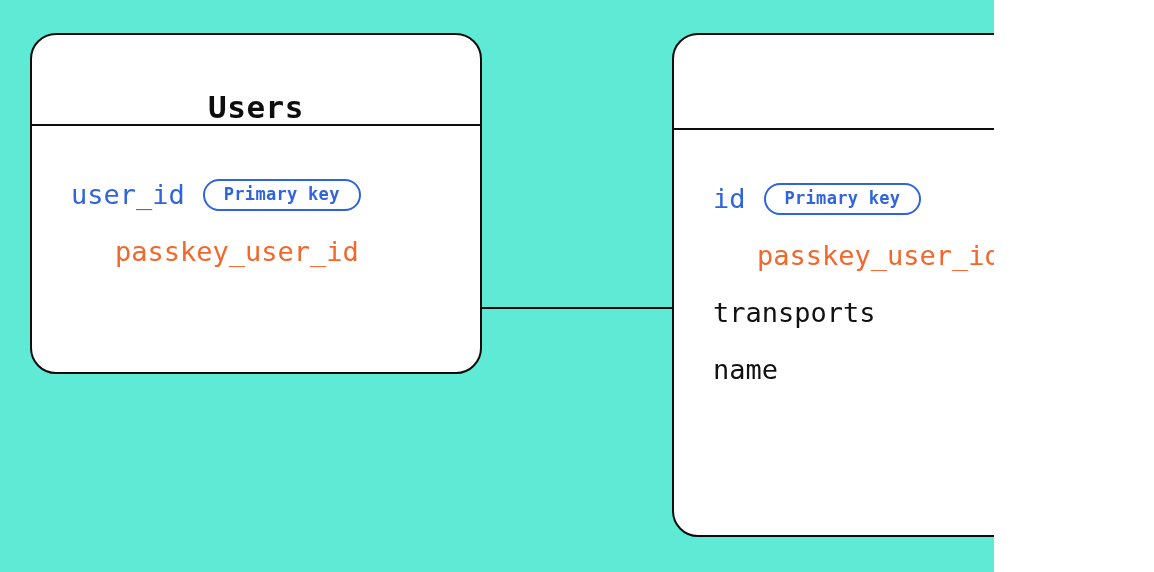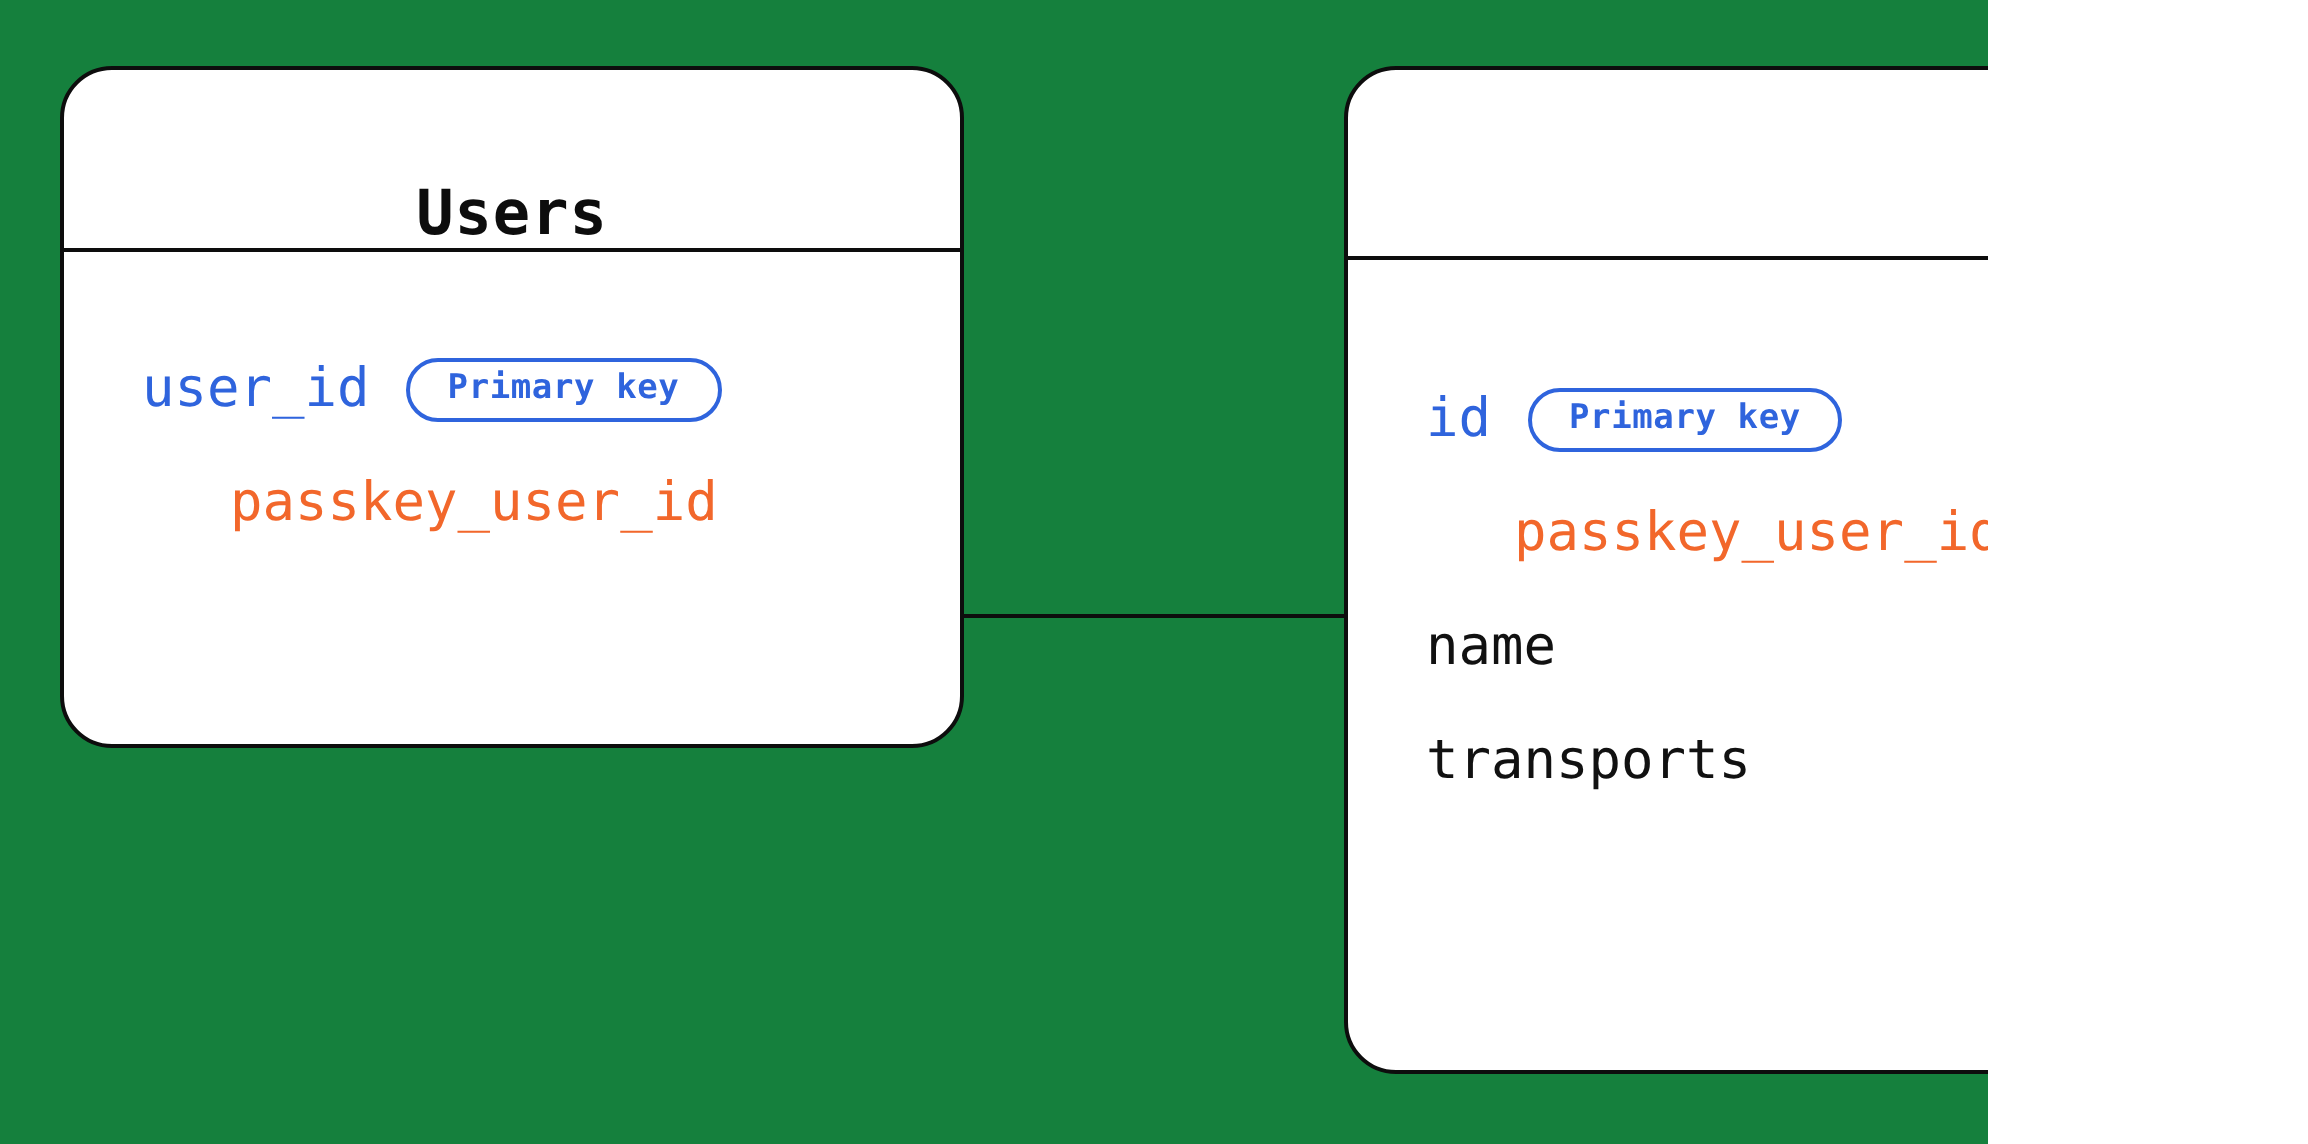--- a/index.html
+++ b/index.html
@@ -9,21 +9,21 @@
     background: #ffffff;
   }
   body {
     font-family: "DejaVu Sans Mono", "Liberation Mono", monospace;
   }
 
   #canvas {
     position: relative;
     width: 994px;
     height: 572px;
-    background: #15803d;
+    background: #5eead4;
     overflow: hidden;
   }
 
   
   .entity {
     position: absolute;
     box-sizing: border-box;
     background: #ffffff;
     border: 2px solid #0d0d0d;
     border-radius: 26px;
@@ -126,37 +126,37 @@
       </div>
 
     </div>
   </div>
 
   <div class="entity" style="left:672px; top:33px; width:450px; height:504px;">
 
 
     <div class="entity-divider" style="top:93px;"></div>
 
-    <div class="field-list" style="top:146px;">
+    <div class="field-list" style="top:135px;">
 
       <div class="field-row">
         <span class="field-name pk">id</span>
         <span class="badge">Primary key</span>
       </div>
 
 
       <div class="field-row">
         <span class="field-name fk">passkey_user_id</span>
       </div>
 
 
       <div class="field-row">
-        <span class="field-name plain">name</span>
+        <span class="field-name plain">transports</span>
       </div>
 
       <div class="field-row">
-        <span class="field-name plain">transports</span>
+        <span class="field-name plain">name</span>
       </div>
 
     </div>
   </div>
 
 </div>
 
 </body></html>

